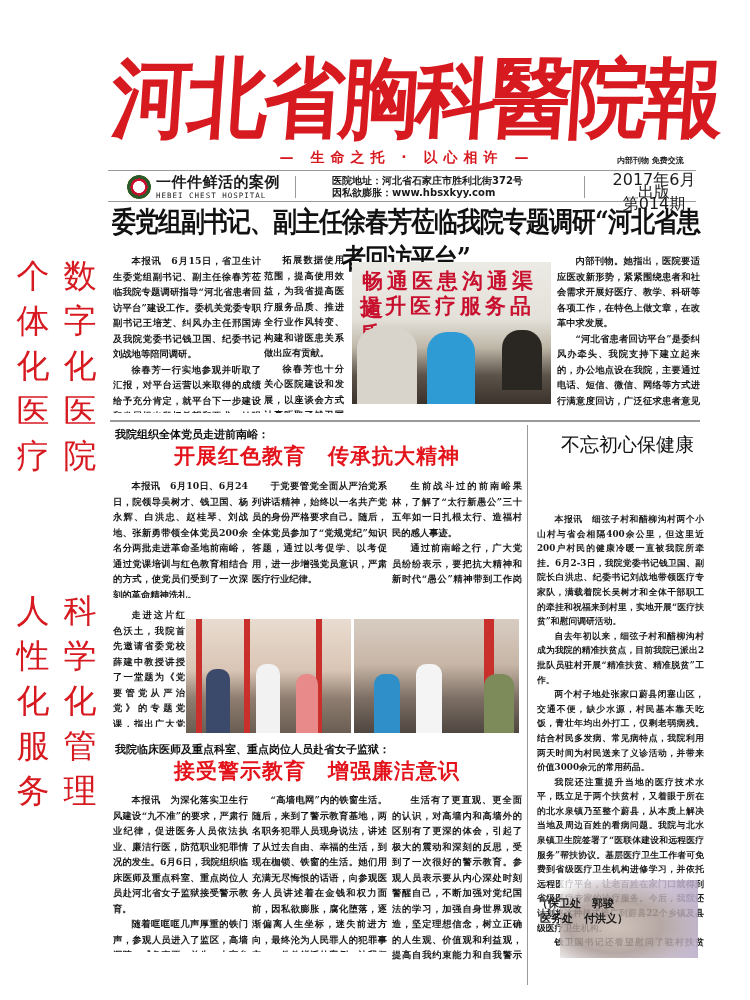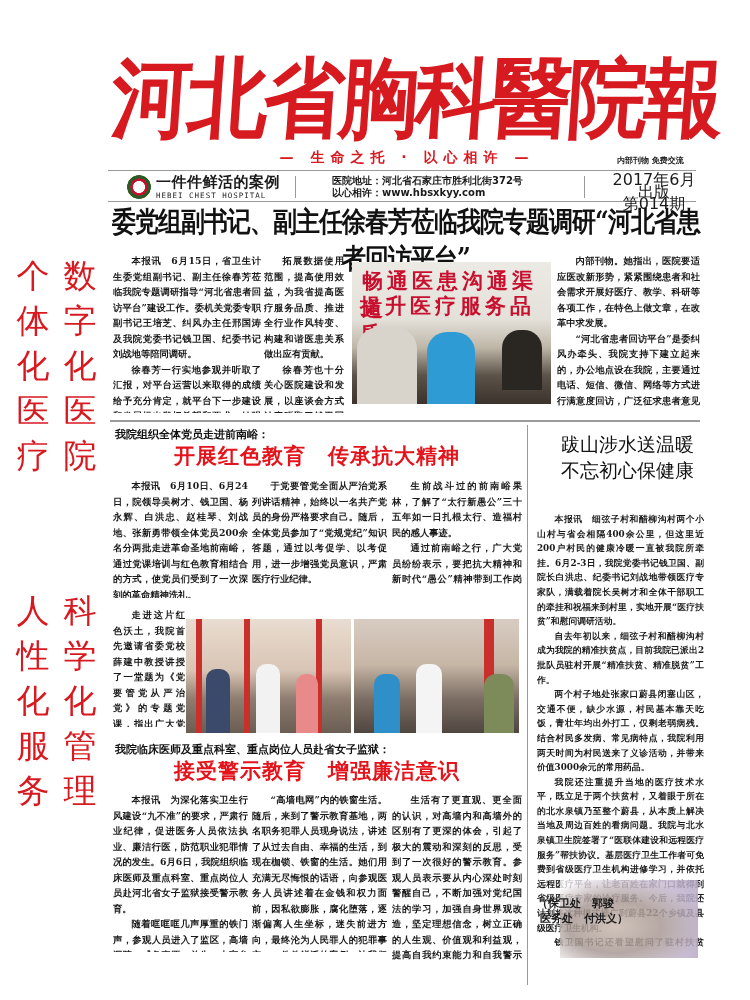--- a/index.html
+++ b/index.html
@@ -91,21 +91,21 @@
 <div class="slogan">— 生命之托 · 以心相许 —</div>
 <div class="free-note">内部刊物  免费交流</div>
 
 <div class="info-bar">
   <div class="logo"></div>
   <div class="hosp-name-cn">一件件鲜活的案例</div>
   <div class="hosp-name-en">HEBEI CHEST HOSPITAL</div>
   <div class="vsep" style="left:187px"></div>
   <div class="addr">
     <div>医院地址：河北省石家庄市胜利北街372号</div>
-    <div>以心相许：www.hbsxkyy.com</div>
+    <div>因私欲膨胀：www.hbsxkyy.com</div>
   </div>
   <div class="vsep" style="left:476px"></div>
   <div class="issue">
     <div>2017年6月出版</div>
     <div>第014期</div>
   </div>
 </div>
 
 <div class="side" style="left:13px; top:253px;">
   <div>个</div>
@@ -135,21 +135,21 @@
   <div>管</div>
   <div>理</div>
 </div>
 
 <div class="main-headline">委党组副书记、副主任徐春芳莅临我院专题调研“河北省患者回访平台”</div>
 
 <div class="col body-text" style="left:113px; top:253px; width:148px; height:160px;">
   <p>本报讯　6月15日，省卫生计生委党组副书记、副主任徐春芳莅临我院专题调研指导“河北省患者回访平台”建设工作。委机关党委专职副书记王培芝、纠风办主任邢国涛及我院党委书记钱卫国、纪委书记刘战地等陪同调研。</p>
   <p>徐春芳一行实地参观并听取了汇报，对平台运营以来取得的成绩给予充分肯定，就平台下一步建设和发展提出殷切希望和要求。她强调，平台是了解群众就医关切和诉求的重要途径，要进一步实现全省公立医院全覆盖，提高各项数据标准化、科学化、精准化，逐步</p>
 </div>
-<div class="col body-text" style="left:264px; top:253px; width:80px; height:160px;">
+<div class="col body-text" style="left:264px; top:253px; width:80px; height:160px;font-family:Liberation Serif, serif;">
   <p>拓展数据使用范围，提高使用效益，为我省提高医疗服务品质、推进全行业作风转变、构建和谐医患关系做出应有贡献。</p>
   <p>徐春芳也十分关心医院建设和发展，以座谈会方式认真听取了钱卫国关于医院工作开展情况的汇报。她对医院新班子到位以来所做的工作和取得的成绩给予</p>
 </div>
 
 <div class="photo" style="left:352px; top:262px; width:199px; height:142px; background: linear-gradient(180deg, #eceae4 0%, #e4e1da 40%, #bfb7a8 60%, #5b5249 80%, #3b332c 100%);">
   <div class="photo-banner-text" style="left:10px; top:5px;">畅通医患沟通渠道</div>
   <div class="photo-banner-text" style="left:8px; top:30px;">提升医疗服务品质</div>
   <div style="position:absolute; left:5px; top:65px; width:60px; height:77px; background:#d8d4cc; border-radius:22px 22px 0 0;"></div>
   <div style="position:absolute; left:75px; top:70px; width:48px; height:72px; background:#2e9bd4; border-radius:20px 20px 0 0;"></div>
   <div style="position:absolute; left:150px; top:68px; width:40px; height:60px; background:#2a2622; border-radius:18px 18px 0 0;"></div>
@@ -210,21 +210,20 @@
 <div class="col body-text" style="left:252px; top:792px; width:135px; height:160px;">
   <p>“高墙电网”内的铁窗生活。随后，来到了警示教育基地，两名职务犯罪人员现身说法，讲述了从过去自由、幸福的生活，到现在枷锁、铁窗的生活。她们用充满无尽悔恨的话语，向参观医务人员讲述着在金钱和权力面前，因私欲膨胀，腐化堕落，逐渐偏离人生坐标，迷失前进方向，最终沦为人民罪人的犯罪事实。一件件鲜活的案例，让我们反思，使我们心灵深处得到震撼。</p>
 
 </div>
 <div class="col body-text" style="left:392px; top:792px; width:130px; height:170px;">
   <p>生活有了更直观、更全面的认识，对高墙内和高墙外的区别有了更深的体会，引起了极大的震动和深刻的反思，受到了一次很好的警示教育。参观人员表示要从内心深处时刻警醒自己，不断加强对党纪国法的学习，加强自身世界观改造，坚定理想信念，树立正确的人生观、价值观和利益观，提高自我约束能力和自我警示能力；严格遵守中央八项规定及国家卫生计生委“九不准”规定，珍惜工作岗位，牢记为患者服务的宗旨。</p>
 
 </div>
 
 <div class="side-headline" style="top:431px;">
-  <div>跋山涉水送温暖</div>
   <div>不忘初心保健康</div>
 </div>
 
 <div class="col body-text" style="left:537px; top:512px; width:167px; height:435px; font-size:8.8px; line-height:14.6px;">
   <p>本报讯　细弦子村和醋柳沟村两个小山村与省会相隔400余公里，但这里近200户村民的健康冷暖一直被我院所牵挂。6月2-3日，我院党委书记钱卫国、副院长白洪忠、纪委书记刘战地带领医疗专家队，满载着院长吴树才和全体干部职工的牵挂和祝福来到村里，实地开展“医疗扶贫”和慰问调研活动。</p>
   <p>自去年初以来，细弦子村和醋柳沟村成为我院的精准扶贫点，目前我院已派出2批队员驻村开展“精准扶贫、精准脱贫”工作。</p>
   <p>两个村子地处张家口蔚县闭塞山区，交通不便，缺少水源，村民基本靠天吃饭，青壮年均出外打工，仅剩老弱病残。结合村民多发病、常见病特点，我院利用两天时间为村民送来了义诊活动，并带来价值3000余元的常用药品。</p>
   <p>我院还注重提升当地的医疗技术水平，既立足于两个扶贫村，又着眼于所在的北水泉镇乃至整个蔚县，从本质上解决当地及周边百姓的看病问题。我院与北水泉镇卫生院签署了“医联体建设和远程医疗服务”帮扶协议。基层医疗卫生工作者可免费到省级医疗卫生机构进修学习，并依托远程医疗平台，让老百姓在家门口就得到省级医疗专家的诊疗服务。今后，我院还计划将这种模式推广到蔚县22个乡镇及县级医疗卫生机构。</p>
   <p>钱卫国书记还看望慰问了驻村扶贫队，并实地调研了部分帮扶项目。要求全体驻村人员要不忘初心，时刻铭记“精准扶贫、精准脱贫”的宗旨，因地制宜制定和落实好帮扶政策措施，真正做到“扶贫工作精准开展，老百姓精准脱贫”。</p>
 </div>

